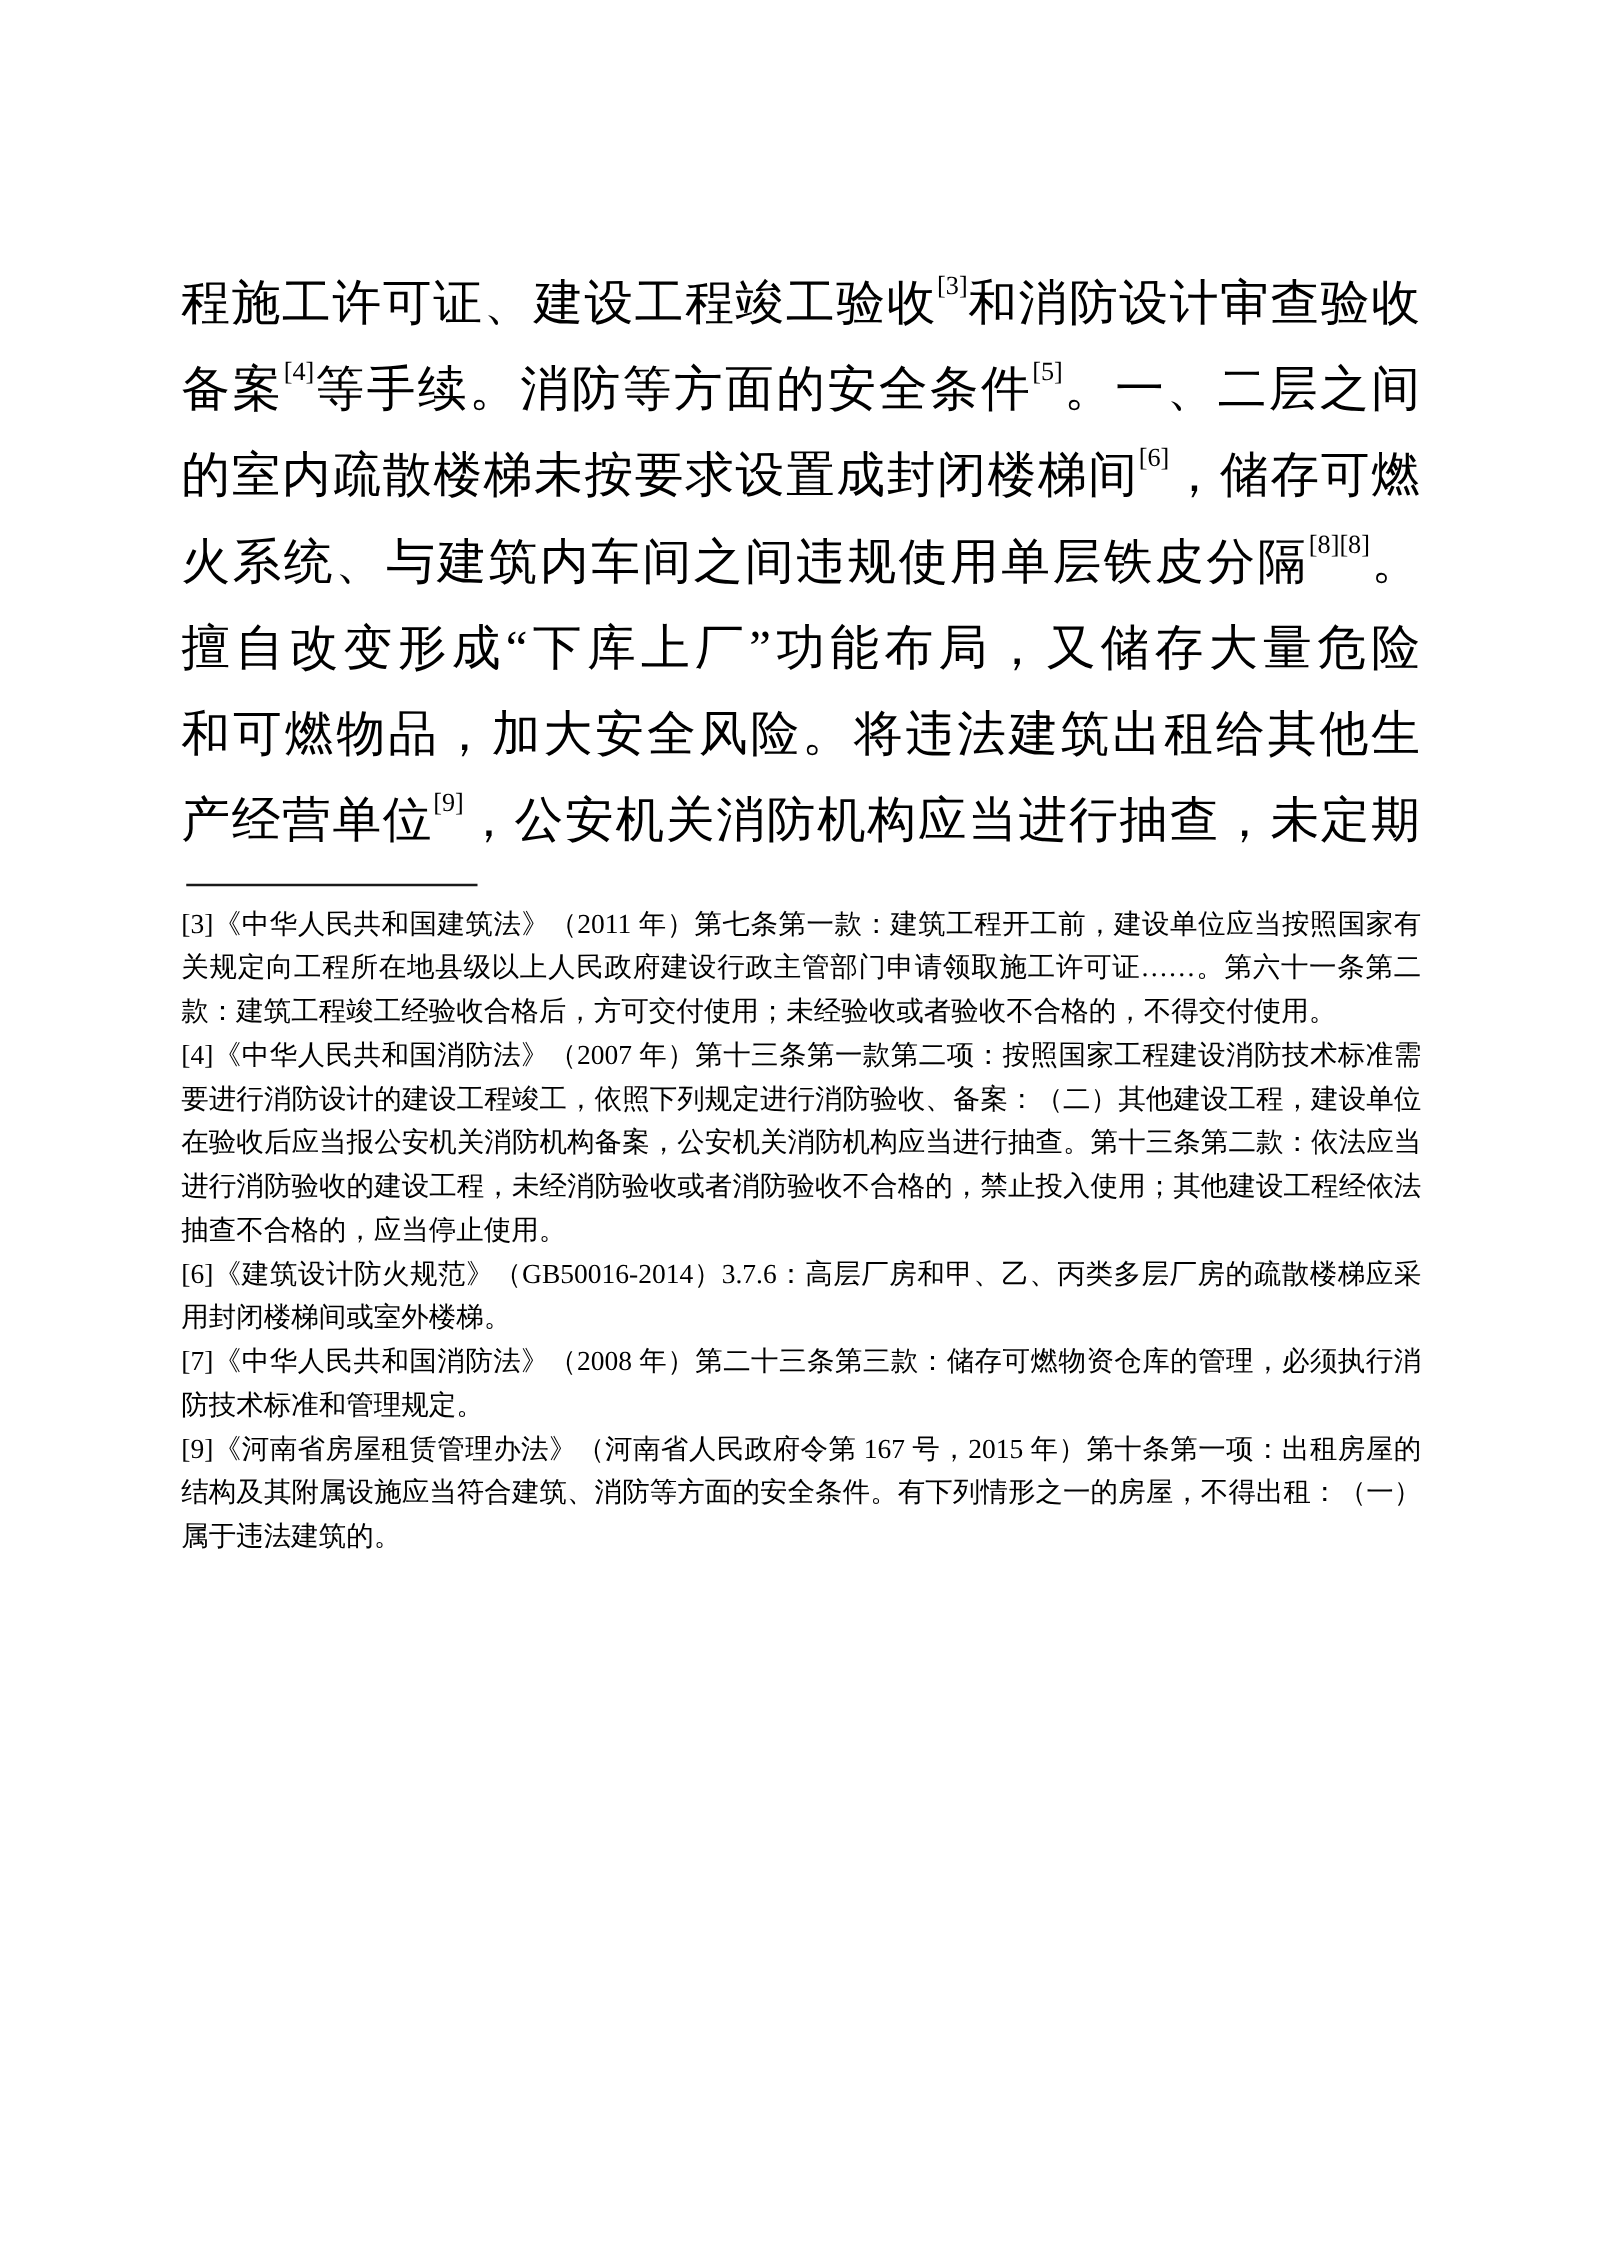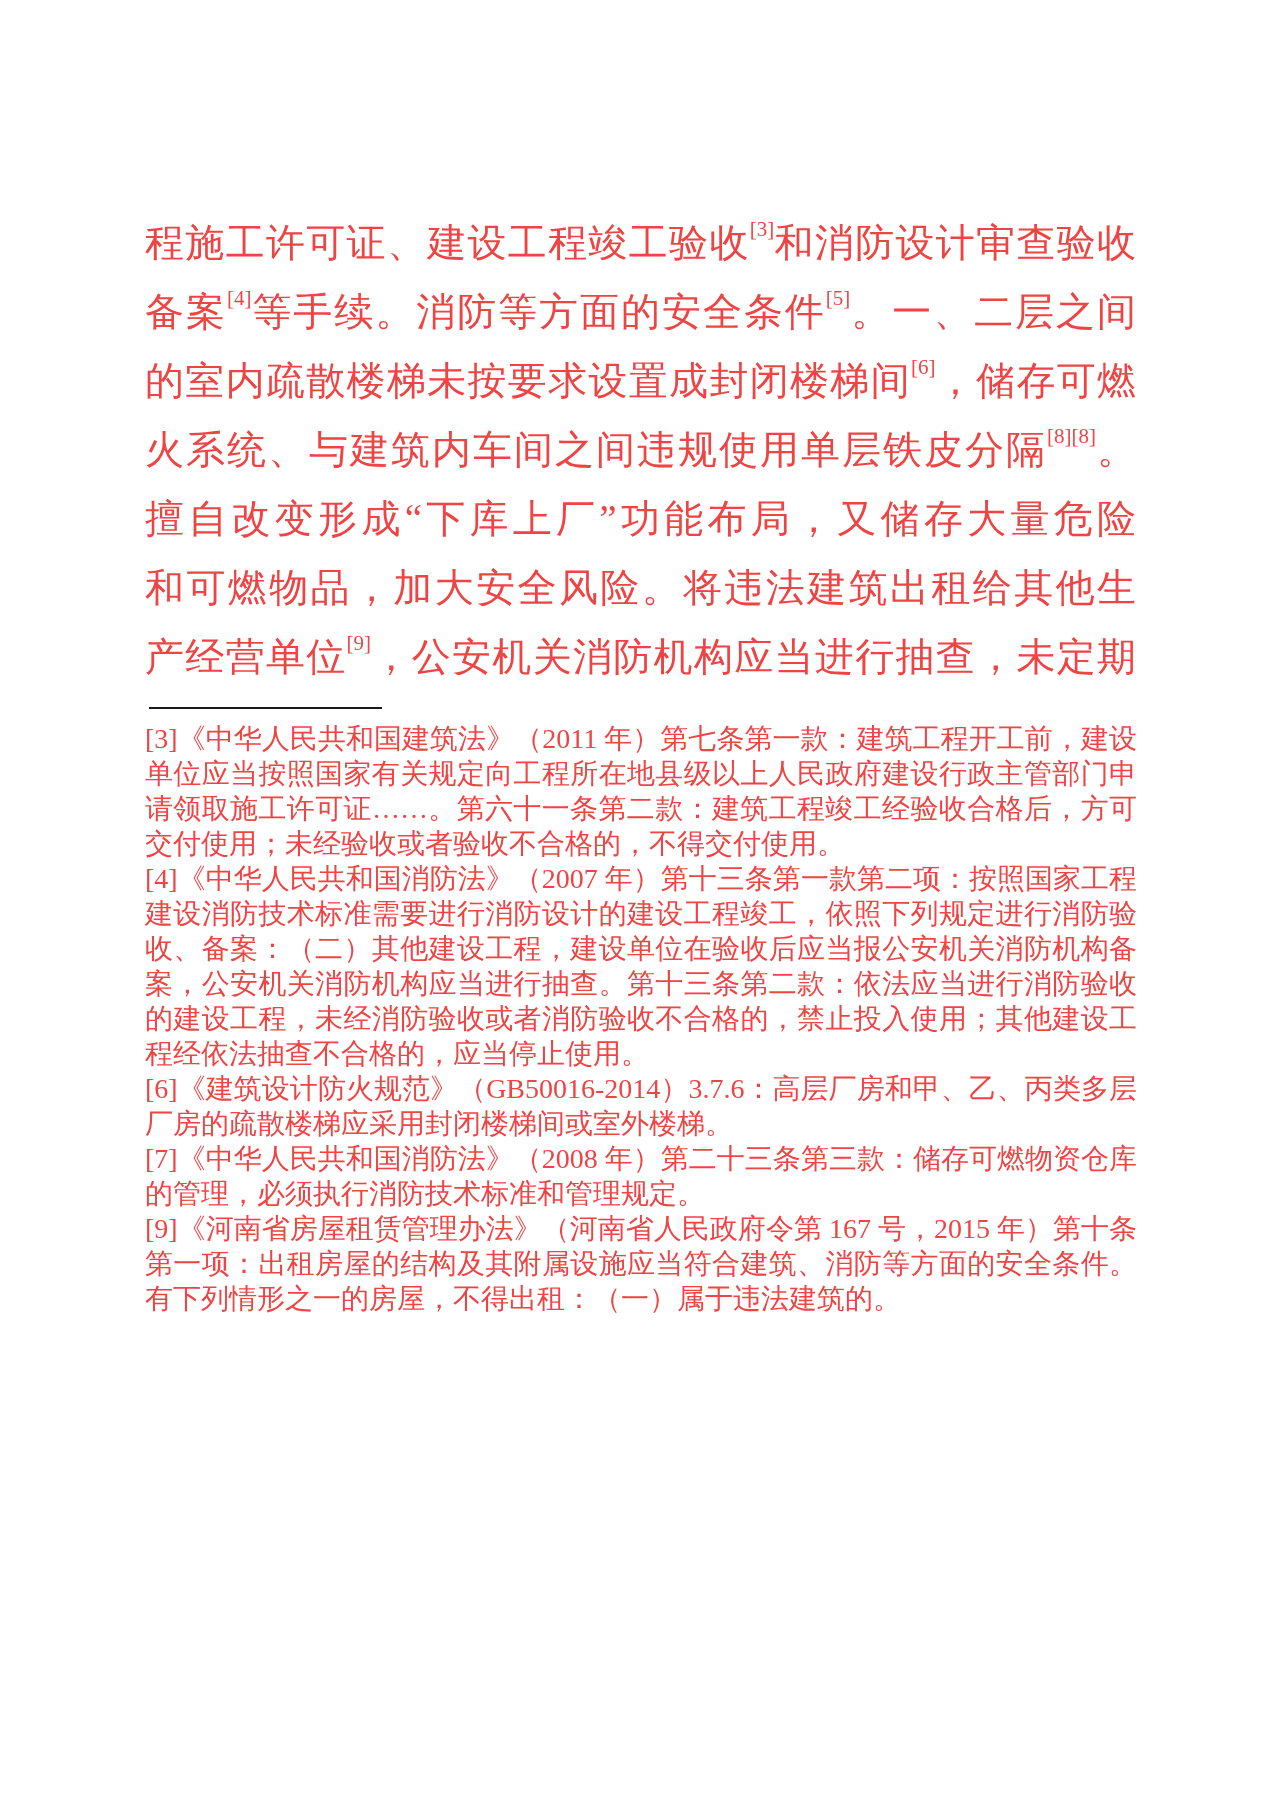--- a/index.html
+++ b/index.html
@@ -2,21 +2,21 @@
 <html><head>
 <meta charset="utf-8">
 <style>
   * { box-sizing: border-box; }
   html, body { margin: 0; padding: 0; background: #ffffff; }
   .page {
     position: relative;
     width: 1280px;
     height: 1485px;
     background: #ffffff;
-    color: #ef4444;
+    color: #000000;
     font-family: "Liberation Serif", "DejaVu Serif", serif;
     overflow: hidden;
   }
   .column {
     position: absolute;
     left: 145px;
     top: 208px;
     width: 992px;
   }
   .body-line {
@@ -36,21 +36,21 @@
     letter-spacing: 0;
   }
   .separator {
     width: 233px;
     height: 0;
     border-top: 2px solid #1a1a1a;
     margin: 16px 0 12px 4px;
   }
   .footnotes { margin-top: 2px; }
   .footnote {
-    font-size: 28px;
+    font-size: 22px;
     line-height: 35px;
     margin: 0;
     text-align: justify;
     text-justify: inter-character;
     letter-spacing: 0;
   }
   .page-num {
     position: absolute;
     top: 1656px;
     left: 0;

